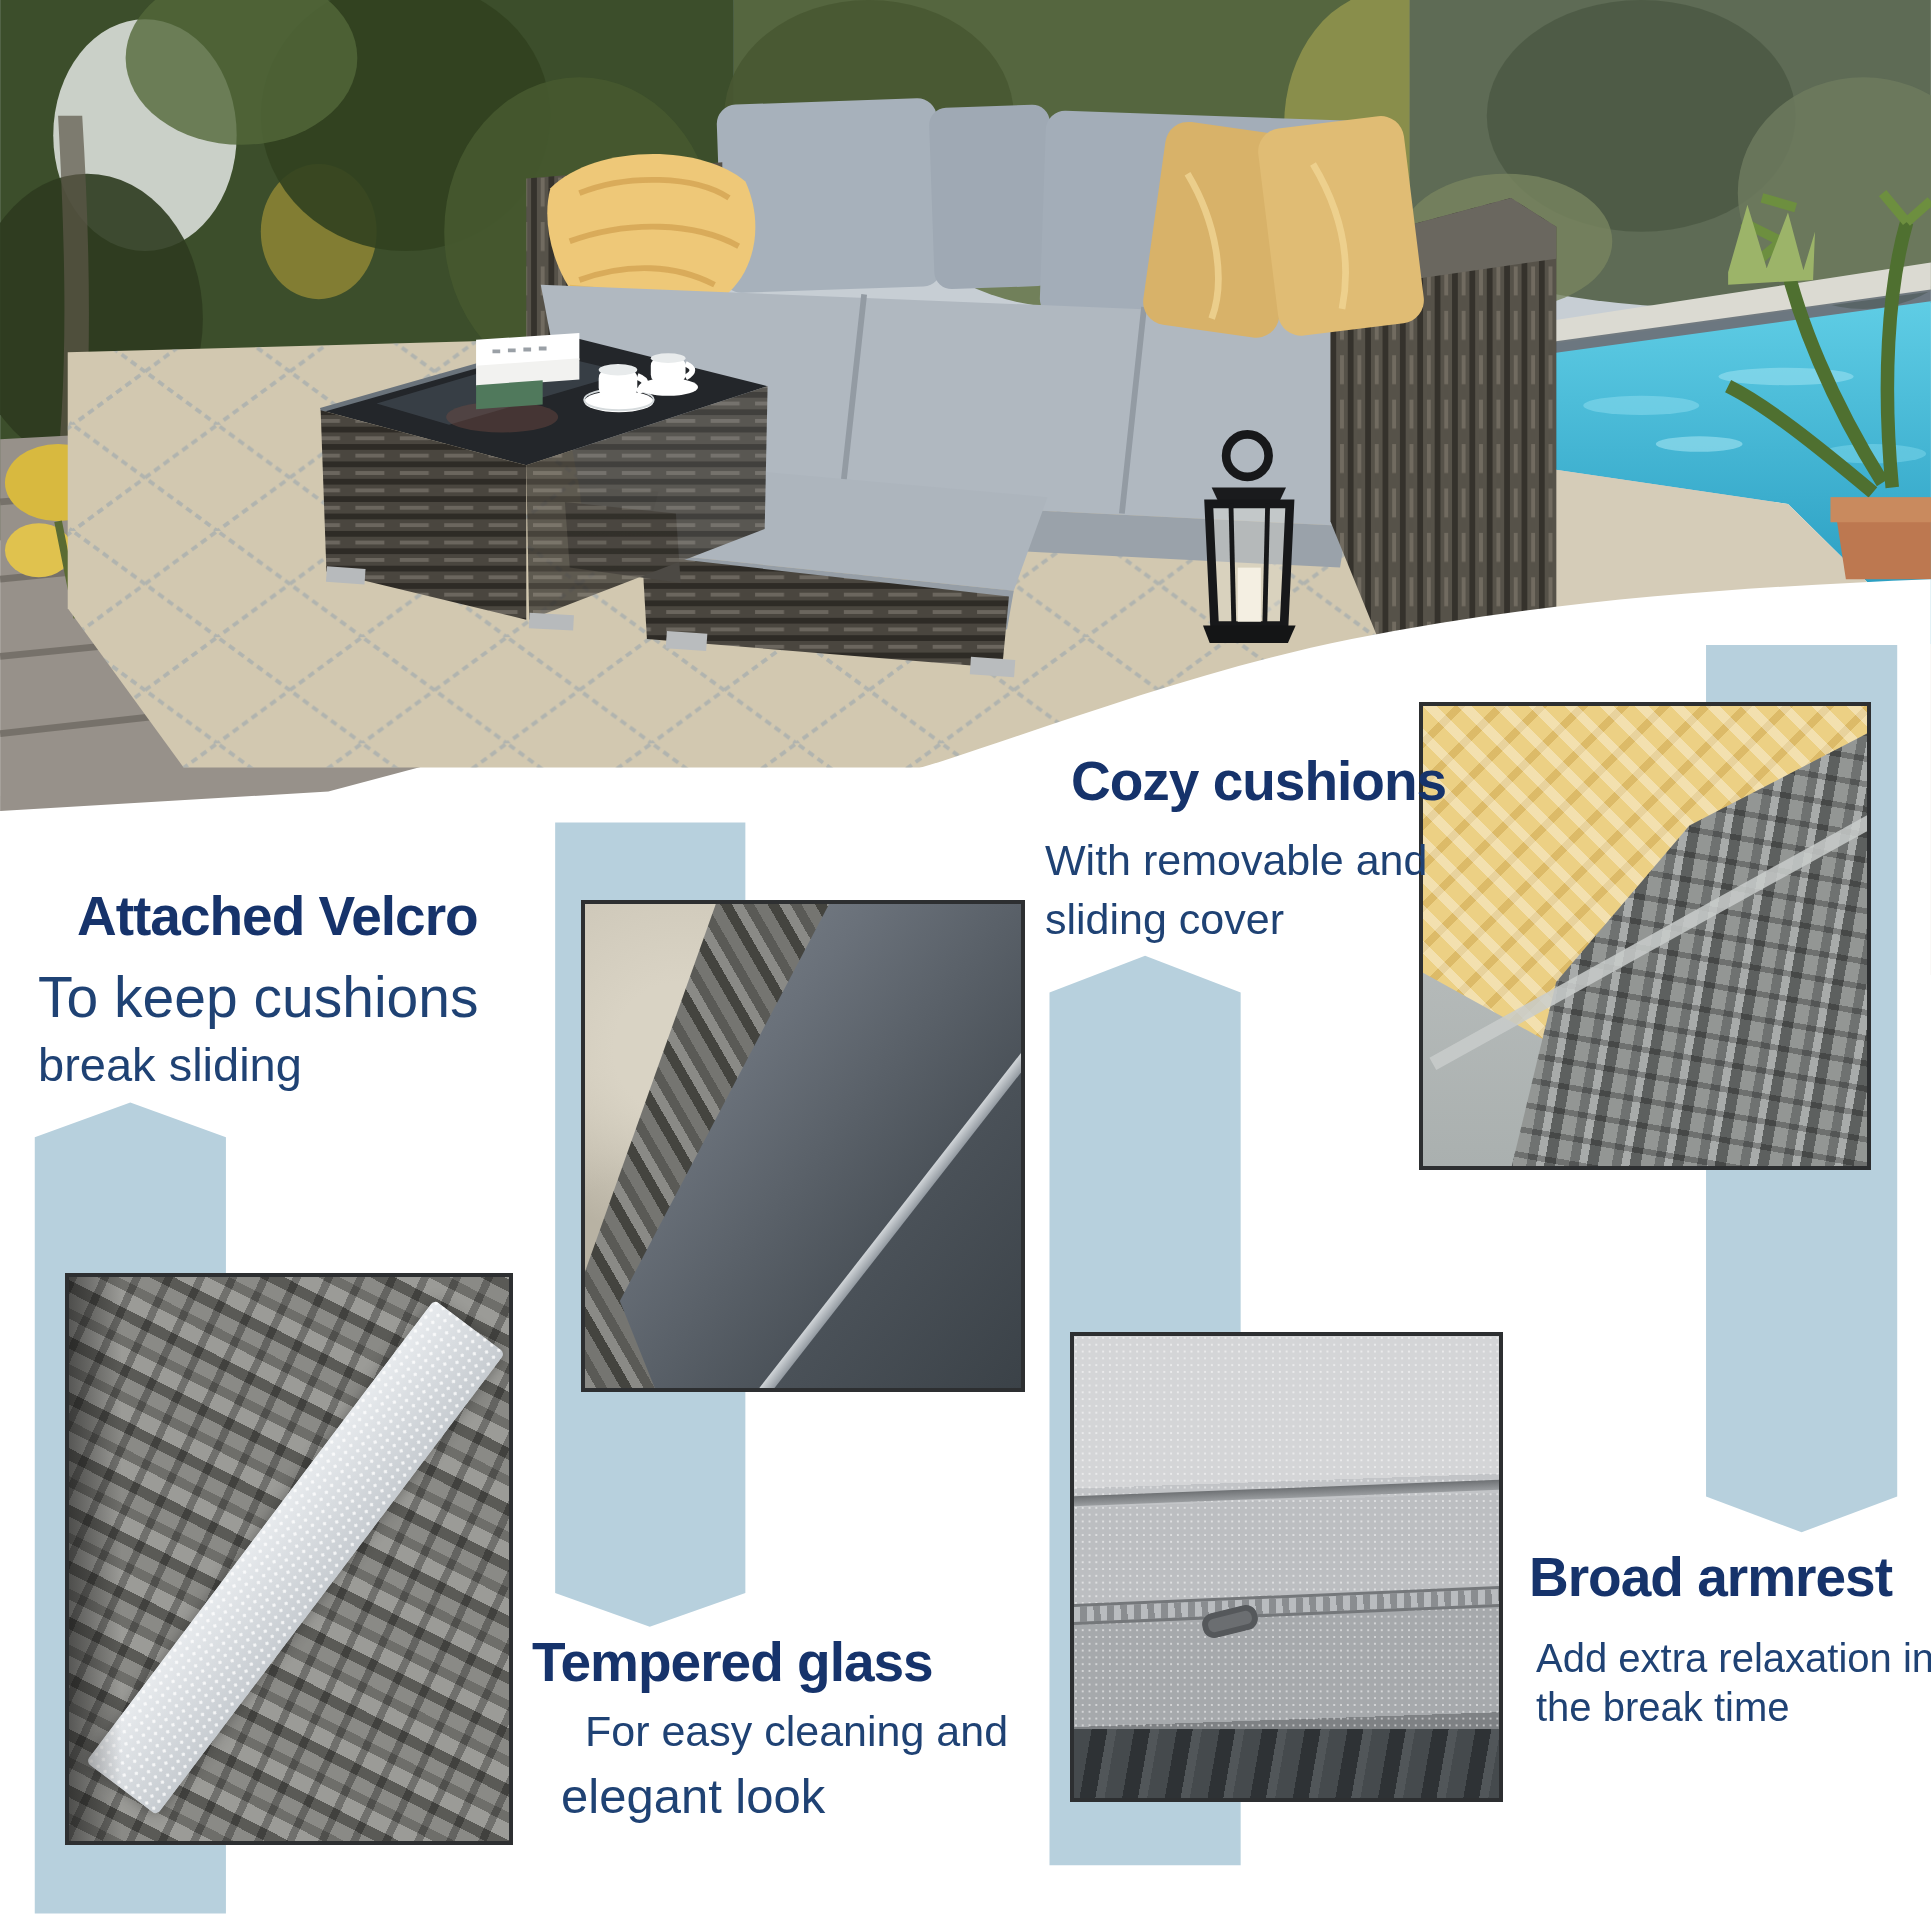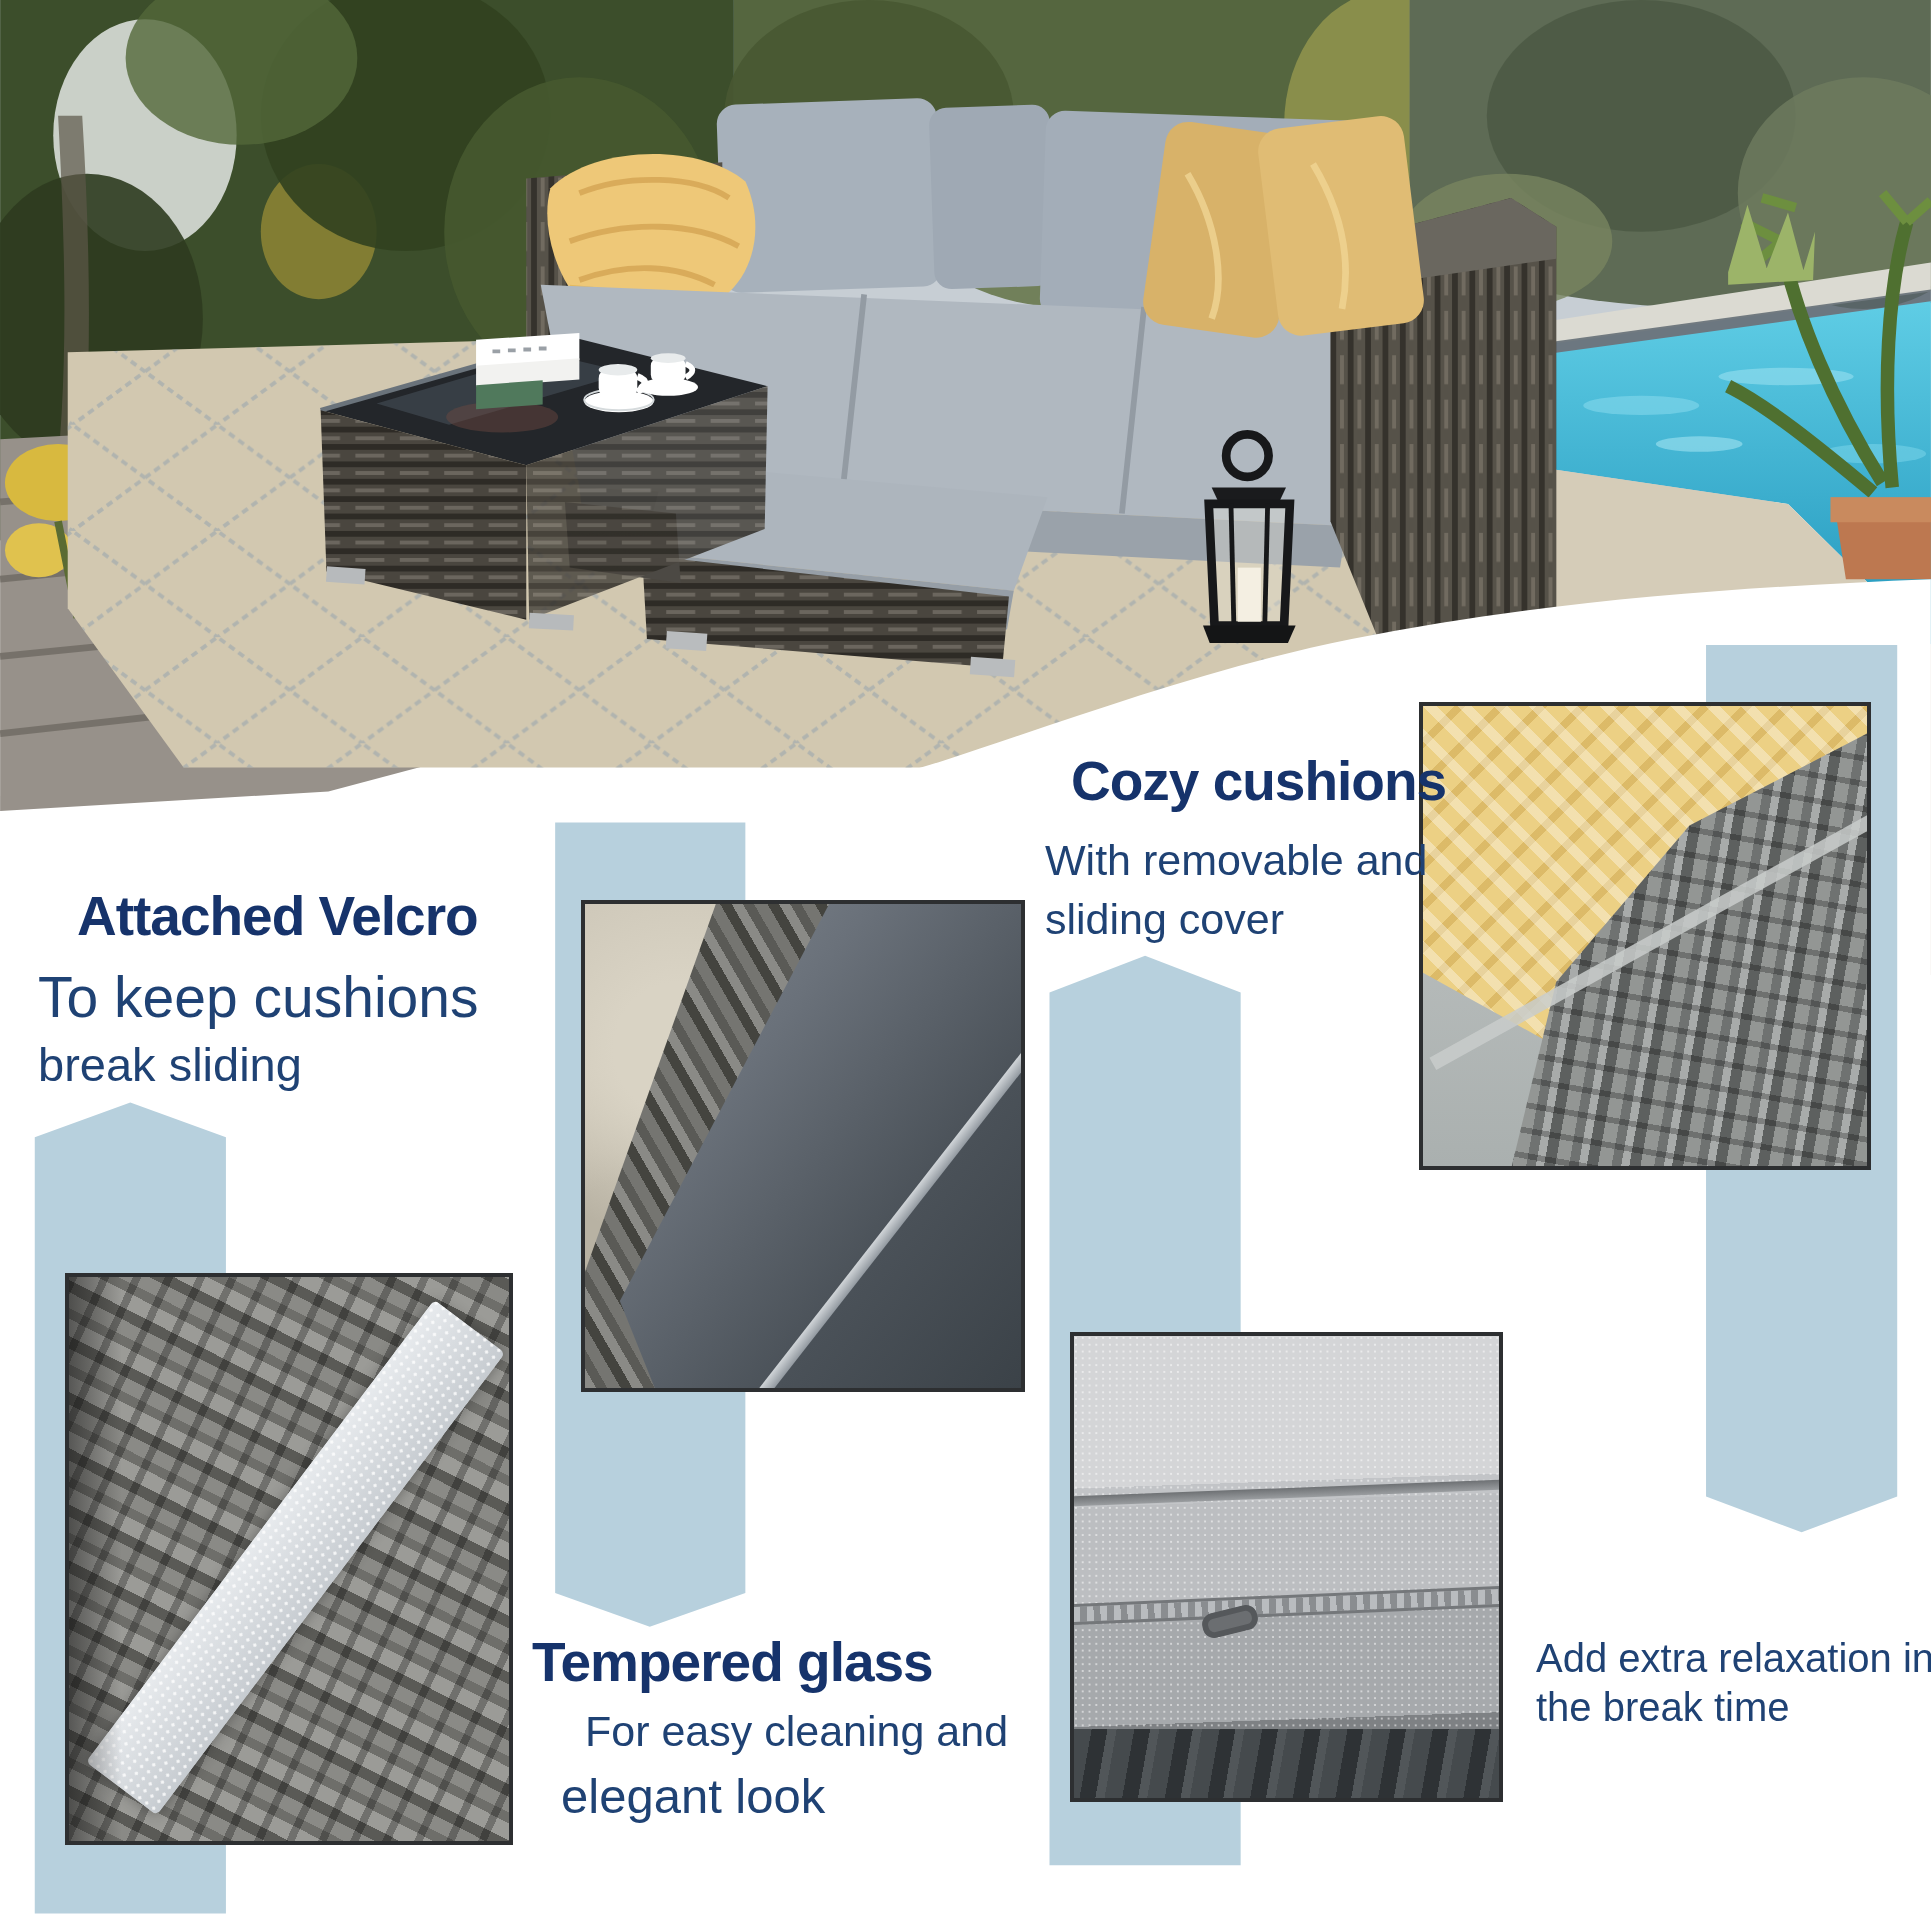--- a/index.html
+++ b/index.html
@@ -286,17 +286,18 @@
   <div class="feat-line" style="left:38px;top:1037px;font-size:47px;">break sliding</div>
 
   <div class="feat-title" style="left:1023px;top:749px;margin-left:48px;">Cozy cushions</div>
   <div class="feat-line" style="left:1045px;top:836px;font-size:43px;">With removable and</div>
   <div class="feat-line" style="left:1045px;top:895px;font-size:43px;">sliding cover</div>
 
   <div class="feat-title" style="left:532px;top:1630px;">Tempered glass</div>
   <div class="feat-line" style="left:561px;top:1707px;font-size:43px;margin-left:24px;">For easy cleaning and</div>
   <div class="feat-line" style="left:561px;top:1768px;font-size:49px;">elegant look</div>
 
+  <div class="feat-title" style="left:1529px;top:1545px;">Broad armrest</div>
   <div class="feat-line" style="left:1536px;top:1636px;font-size:40px;">Add extra relaxation in</div>
   <div class="feat-line" style="left:1536px;top:1685px;font-size:40px;">the break time</div>
 
 </div>
 
 
 </body></html>

